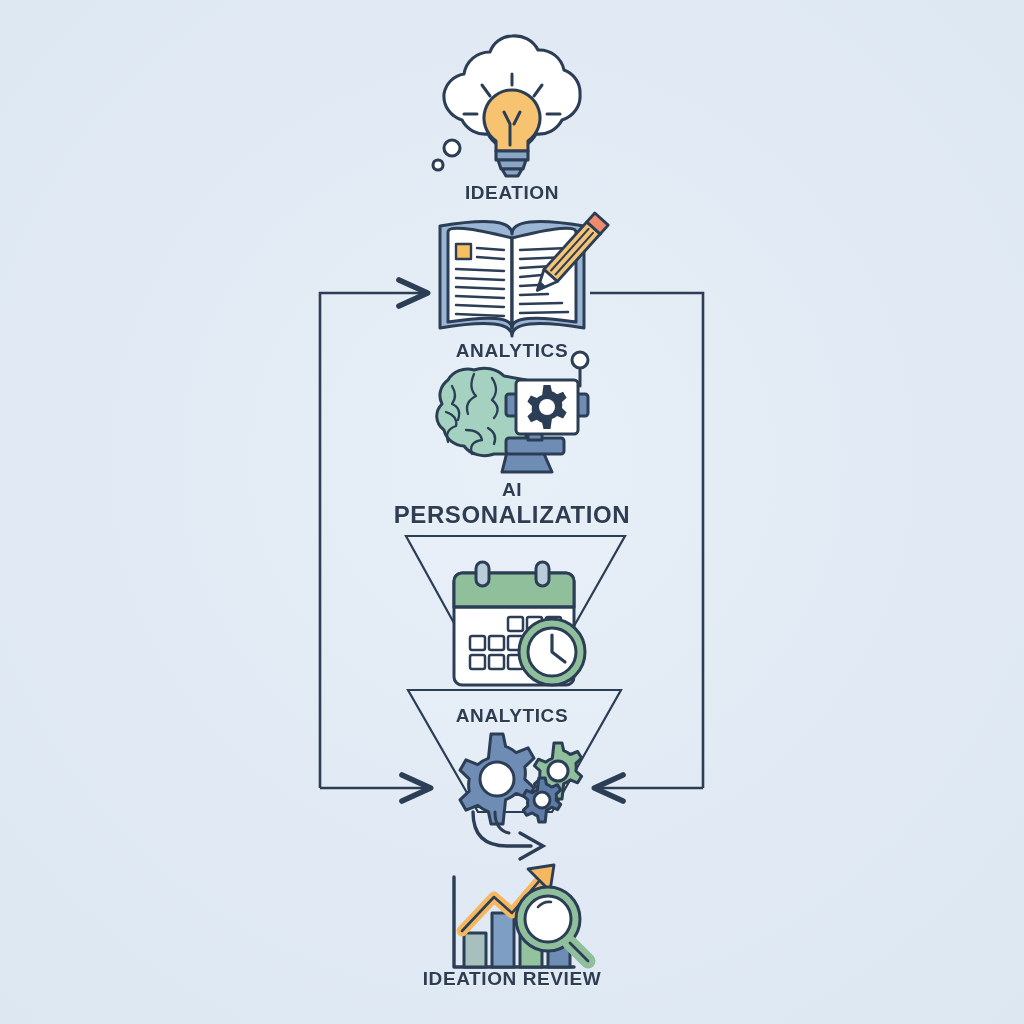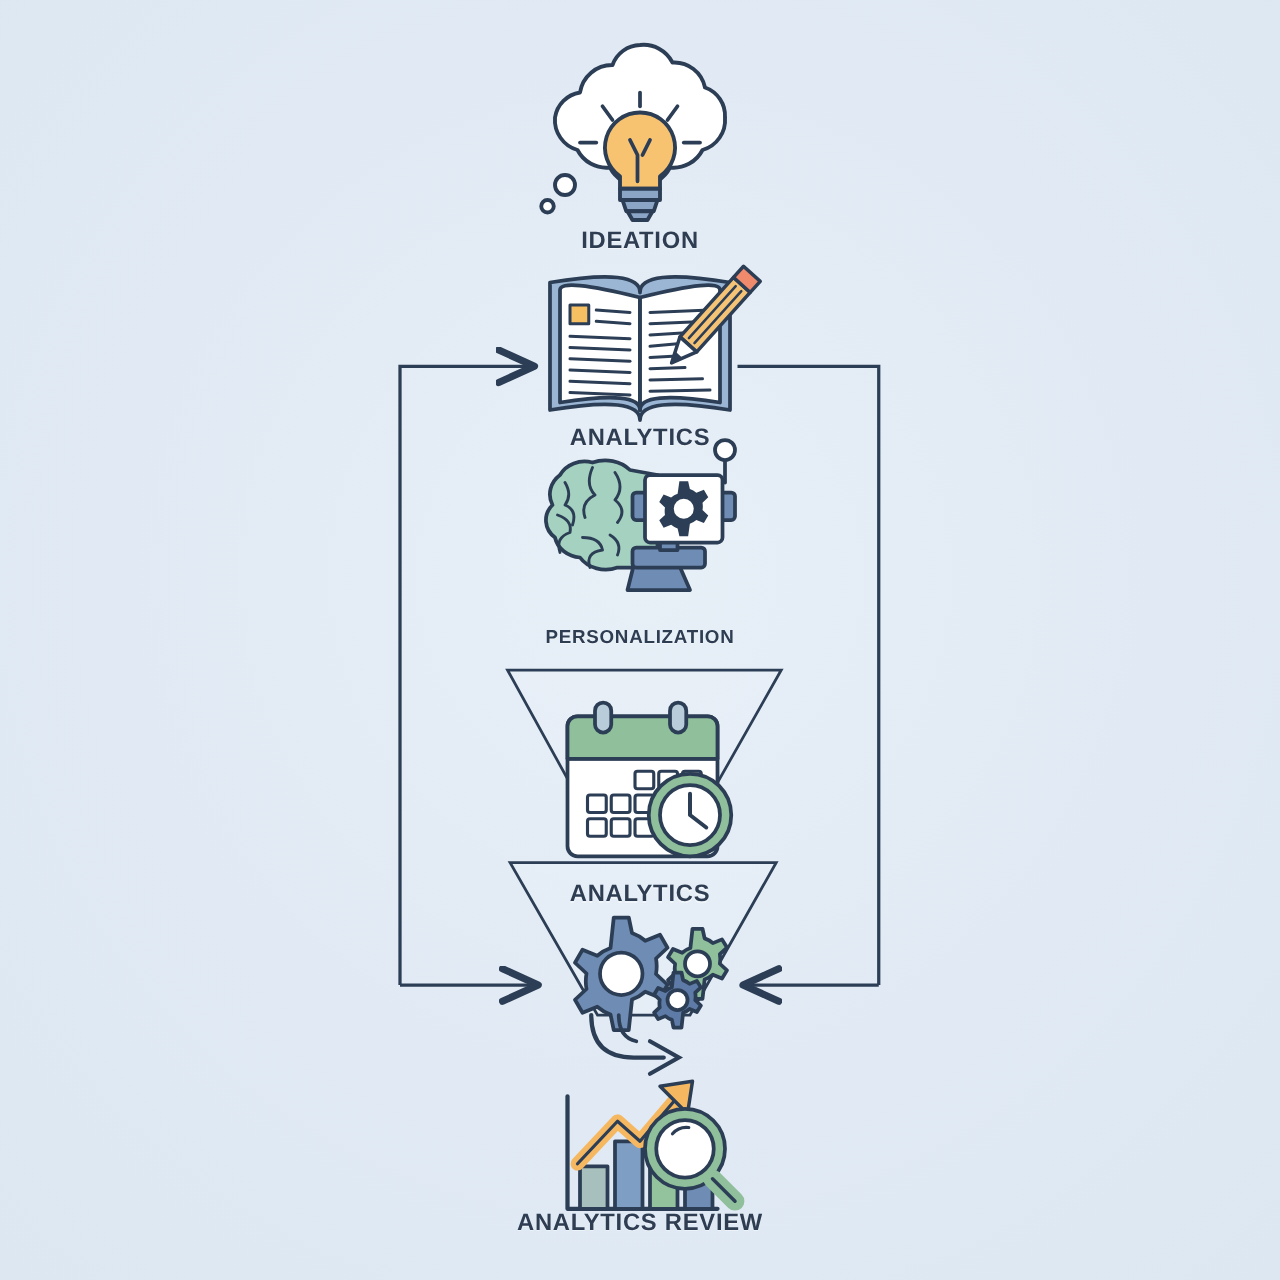--- a/index.html
+++ b/index.html
@@ -13,21 +13,21 @@
   .layer{position:absolute;inset:0;}
   .step-label{
     position:absolute;width:100%;text-align:center;
     color:#2e3d52;font-weight:bold;letter-spacing:.6px;
     text-shadow:0 1px 0 rgba(255,255,255,.45);
     user-select:none;
   }
   .lbl-ideation{top:182px;font-size:19px;}
   .lbl-drafting{top:340px;font-size:19px;}
   .lbl-ai1{top:479px;font-size:19px;}
-  .lbl-ai2{top:501px;font-size:15px;}
+  .lbl-ai2{top:501px;font-size:24px;}
   .lbl-automation{top:705px;font-size:19px;}
   .lbl-analytics{top:968px;font-size:19px;}
   svg{position:absolute;left:0;top:0;overflow:visible;}
 </style>
 </head>
 <body>
 
 <div id="stage">
 
   <svg class="layer" width="1024" height="1024">
@@ -162,20 +162,21 @@
       <g transform="translate(35,-17)" fill="#2c3e55" stroke="none">
         <path d="M-3.5,-22 h7 l1.4,6.2 a17,17 0 0 1 5.2,3 l6,-2.4 l3.5,6 l-4.6,4.3
                  a17,17 0 0 1 0,6 l4.6,4.3 l-3.5,6 l-6,-2.4 a17,17 0 0 1 -5.2,3
                  L3.5,22 h-7 l-1.4,-6.2 a17,17 0 0 1 -5.2,-3 l-6,2.4 l-3.5,-6
                  l4.6,-4.3 a17,17 0 0 1 0,-6 l-4.6,-4.3 l3.5,-6 l6,2.4
                  a17,17 0 0 1 5.2,-3 Z"></path>
         <circle cx="0" cy="0" r="8" fill="#ffffff"></circle>
       </g>
     </g>
   </svg>
+  <div class="step-label lbl-ai1">AI</div>
   <div class="step-label lbl-ai2">PERSONALIZATION</div>
 
   <svg class="layer" width="1024" height="1024">
     <g transform="translate(512,625)" stroke="#2c3e55" stroke-width="3" stroke-linejoin="round" stroke-linecap="round">
 
       <rect x="-58" y="-52" width="120" height="112" rx="8" fill="#ffffff"></rect>
 
       <path d="M-58,-44 a8,8 0 0 1 8,-8 l104,0 a8,8 0 0 1 8,8 l0,26 l-120,0 Z" fill="#8fbf9b"></path>
       <line x1="-58" y1="-18" x2="62" y2="-18" stroke-width="2.8"></line>
 
@@ -257,15 +258,15 @@
         <path d="M16,-56 L42,-60 L38,-34 Z" fill="#f5b861" stroke-width="2.8"></path>
       </g>
 
       <circle cx="36" cy="-6" r="32" fill="#8fbf9b"></circle>
       <circle cx="36" cy="-6" r="23" fill="#ffffff"></circle>
       <path d="M26,-18 a15,15 0 0 1 13,-5" fill="none" stroke-width="2.6"></path>
       <path d="M58,18 L76,36" stroke="#8fbf9b" stroke-width="15" stroke-linecap="round"></path>
       <path d="M58,18 L76,36" stroke-width="2.8" fill="none"></path>
     </g>
   </svg>
-  <div class="step-label lbl-analytics">ANALYTICS REVIEW</div>
+  <div class="step-label lbl-analytics">IDEATION REVIEW</div>
 
 </div>
 
 </body></html>

